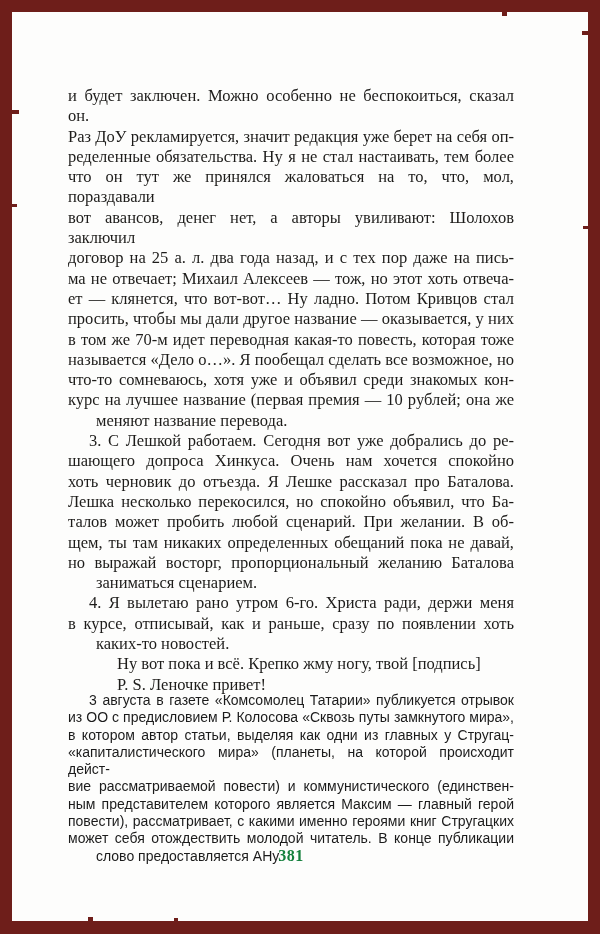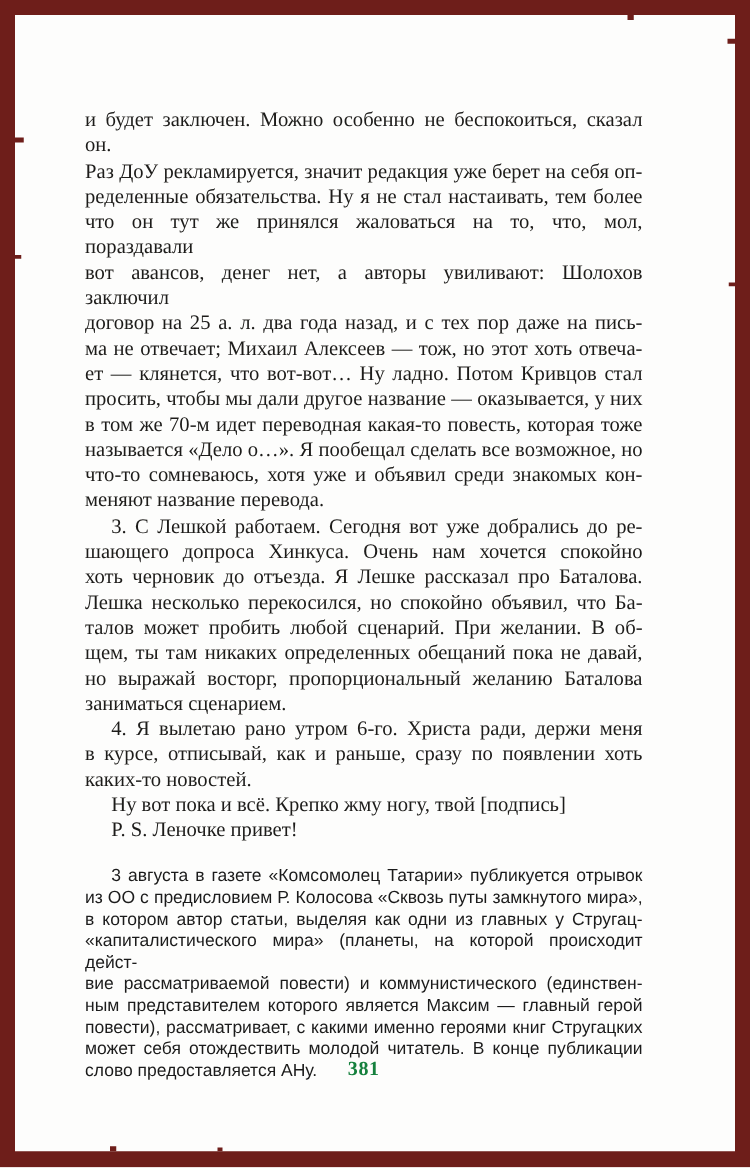--- a/index.html
+++ b/index.html
@@ -46,20 +46,21 @@
     color: #1b1b1b;
   }
   .line {
     text-align: justify;
     text-align-last: justify;
     white-space: normal;
     overflow: visible;
   }
   .line.end {
     text-align-last: left;
+    margin-left: 28px;
   }
   .line.indent {
     text-indent: 21px;
   }
   .pagenum {
     position: absolute;
     left: 68px;
     width: 446px;
     top: 847px;
     text-align: center;
@@ -90,20 +91,21 @@
       <div class="line">ределенные обязательства. Ну я не стал настаивать, тем более</div>
       <div class="line">что он тут же принялся жаловаться на то, что, мол, пораздавали</div>
       <div class="line">вот авансов, денег нет, а авторы увиливают: Шолохов заключил</div>
       <div class="line">договор на 25 а. л. два года назад, и с тех пор даже на пись-</div>
       <div class="line">ма не отвечает; Михаил Алексеев — тож, но этот хоть отвеча-</div>
       <div class="line">ет — клянется, что вот-вот… Ну ладно. Потом Кривцов стал</div>
       <div class="line">просить, чтобы мы дали другое название — оказывается, у них</div>
       <div class="line">в том же 70-м идет переводная какая-то повесть, которая тоже</div>
       <div class="line">называется «Дело о…». Я пообещал сделать все возможное, но</div>
       <div class="line">что-то сомневаюсь, хотя уже и объявил среди знакомых кон-</div>
+      <div class="line">курс на лучшее название (первая премия — 10 рублей; она же</div>
       <div class="line end">меняют название перевода.</div>
       <div class="line indent">3. С Лешкой работаем. Сегодня вот уже добрались до ре-</div>
       <div class="line">шающего допроса Хинкуса. Очень нам хочется спокойно</div>
       <div class="line">хоть черновик до отъезда. Я Лешке рассказал про Баталова.</div>
       <div class="line">Лешка несколько перекосился, но спокойно объявил, что Ба-</div>
       <div class="line">талов может пробить любой сценарий. При желании. В об-</div>
       <div class="line">щем, ты там никаких определенных обещаний пока не давай,</div>
       <div class="line">но выражай восторг, пропорциональный желанию Баталова</div>
       <div class="line end">заниматься сценарием.</div>
       <div class="line indent">4. Я вылетаю рано утром 6-го. Христа ради, держи меня</div>

